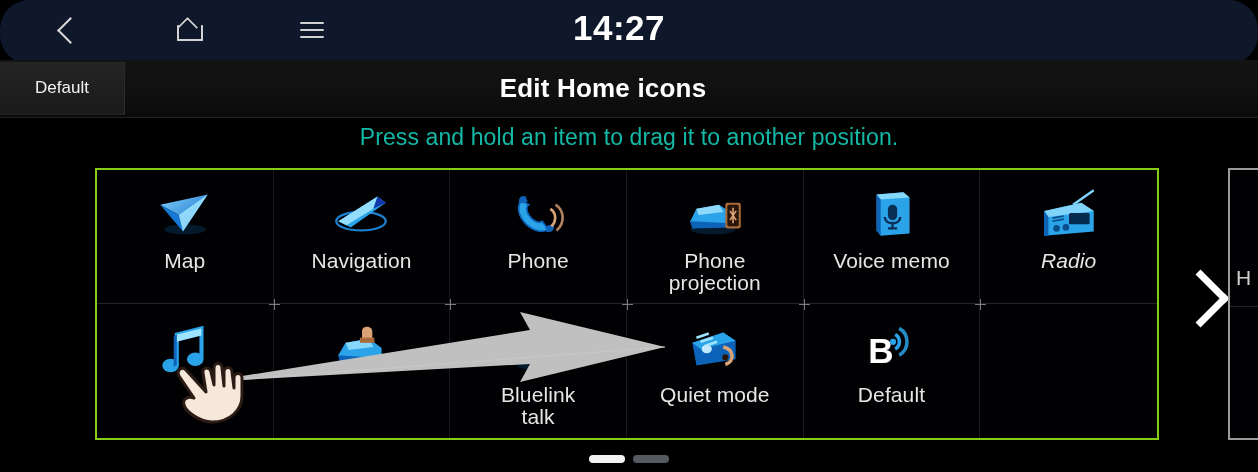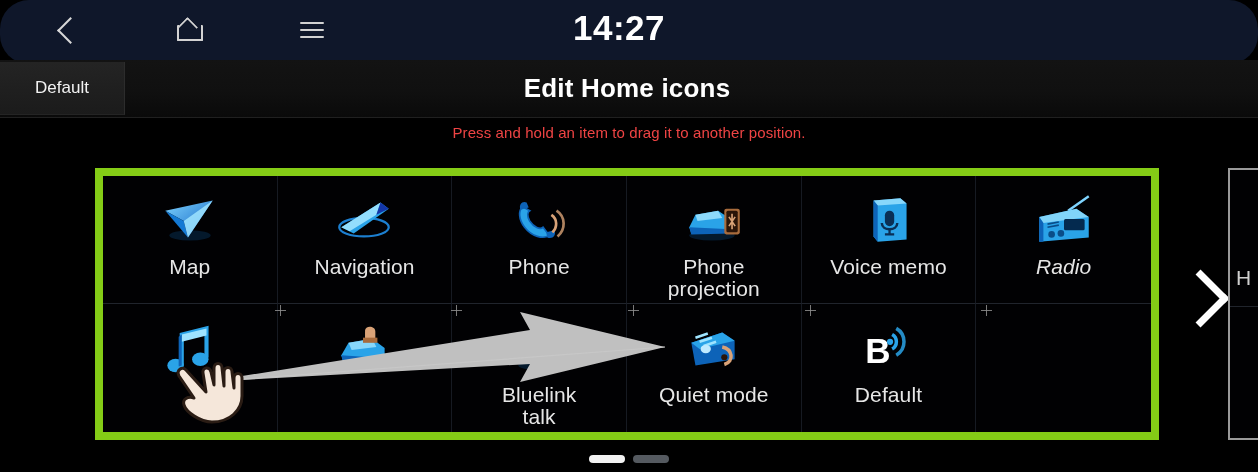--- a/index.html
+++ b/index.html
@@ -59,33 +59,33 @@
   .default-btn{
     position:absolute;left:0px;top:2px;width:124px;height:52px;
     background:linear-gradient(180deg,#242424 0%,#1b1b1b 100%);
     border-right:1px solid #2c2c2c;border-bottom:1px solid #242424;
     display:flex;align-items:center;justify-content:center;
     font-size:17px;color:#f2f2f2;
   }
   .screen-title{
     position:absolute;left:0;top:0;width:1206px;height:57px;
     display:flex;align-items:center;justify-content:center;
-    font-size:26px;font-weight:bold;color:#ffffff;letter-spacing:0.2px;padding-left:24px;
+    font-size:26px;font-weight:bold;color:#ffffff;letter-spacing:0.2px;
   }
 
   
   .hint{
     position:absolute;left:0;top:124px;width:1258px;
-    text-align:center;font-size:15px;color:#ef4444;letter-spacing:0.1px;
+    text-align:center;font-size:23px;color:#14b8a6;letter-spacing:0.1px;
   }
 
   
   .page{
     position:absolute;left:95px;top:168px;width:1064px;height:272px;
-    border:8px solid #84cc16;
+    border:2px solid #84cc16;
     background:#010103;
     box-sizing:border-box;
   }
   .grid{
     position:absolute;inset:0;display:grid;
     grid-template-columns:repeat(6,1fr);grid-template-rows:repeat(2,1fr);
   }
   .cell{
     position:relative;box-sizing:border-box;
     border-right:1px solid #161a22;border-bottom:1px solid #20242c;

